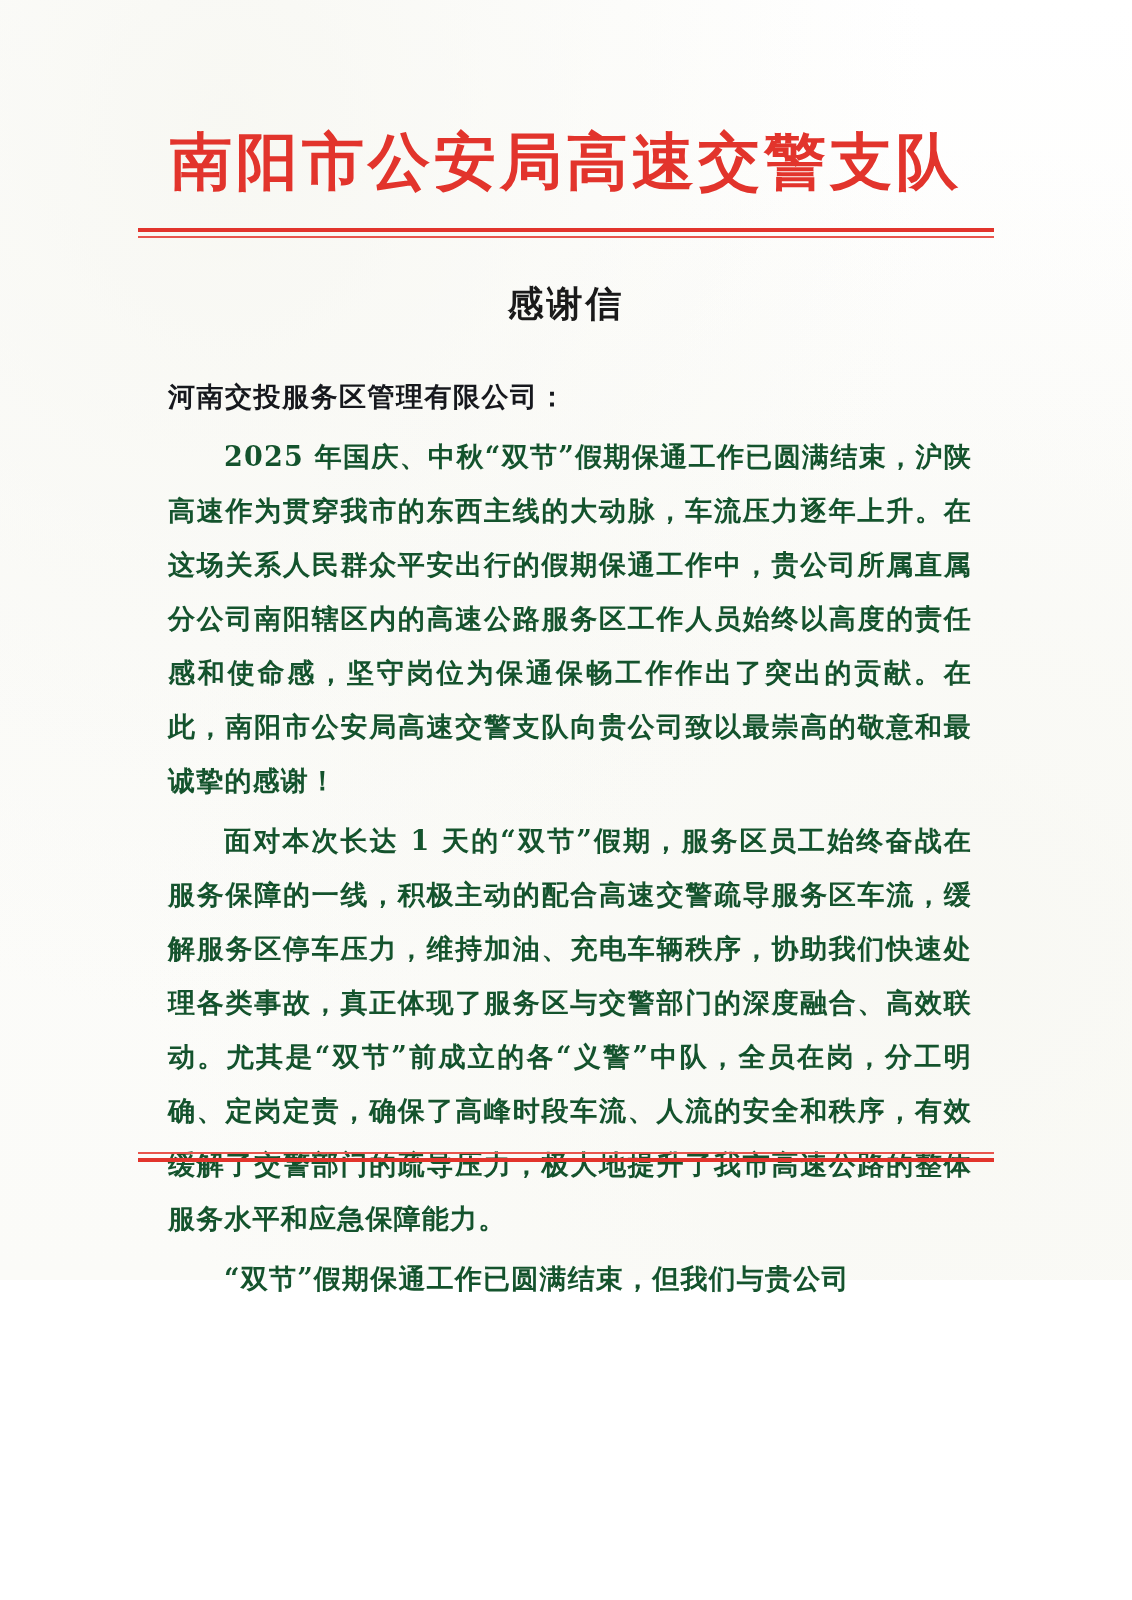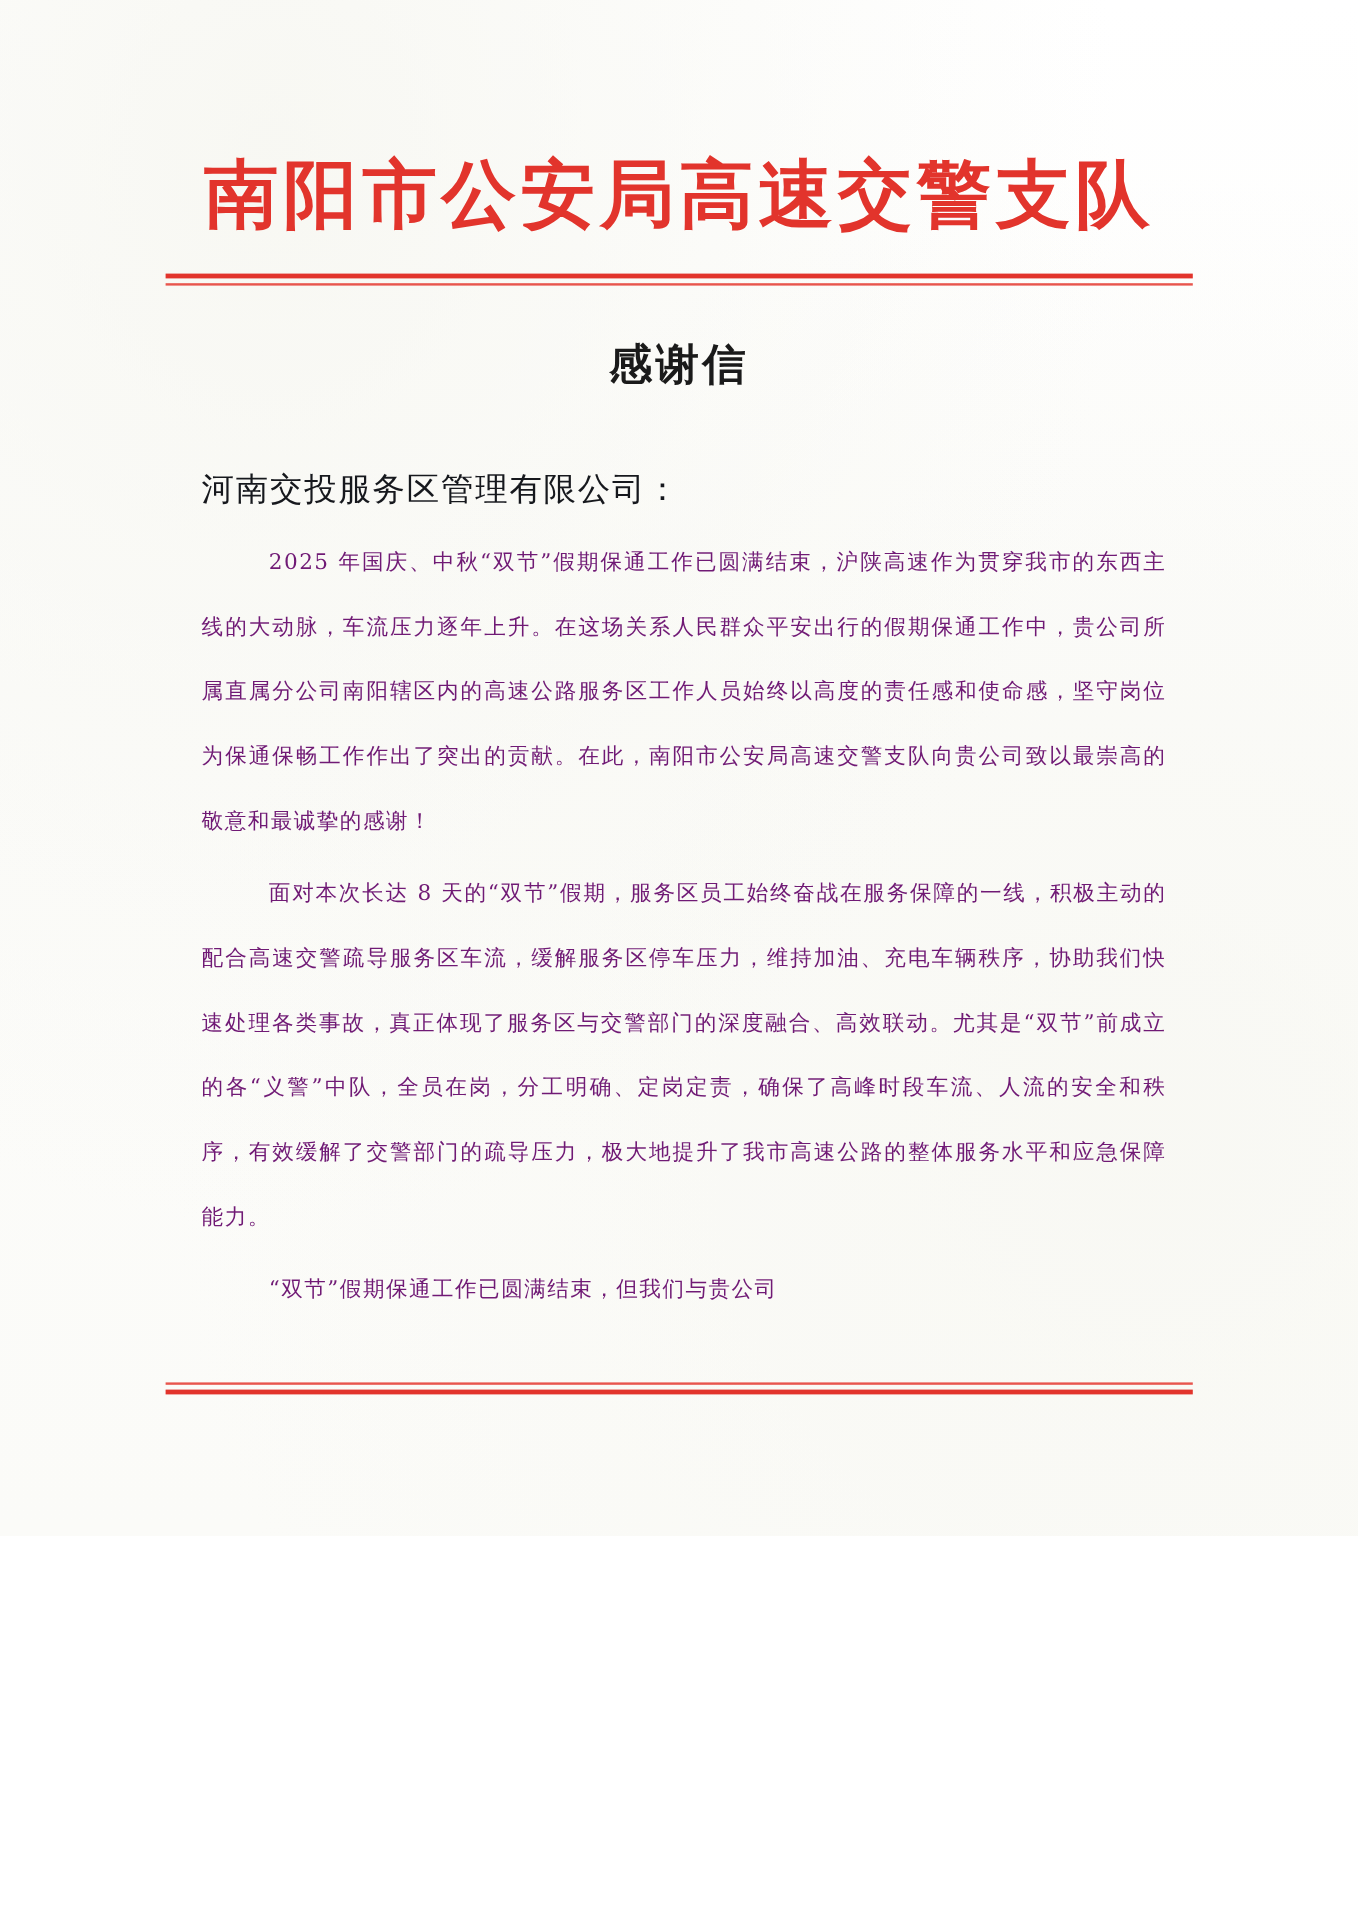--- a/index.html
+++ b/index.html
@@ -68,36 +68,37 @@
     width: 1132px;
     text-align: center;
     font-family: "DejaVu Serif", "Liberation Serif", serif;
     font-weight: 700;
     font-size: 36px;
     letter-spacing: 3px;
     color: #1a1a1a;
   }
   .body-block {
     position: absolute;
-    top: 388px;
+    top: 376px;
     left: 168px;
     width: 804px;
+    font-weight: bold;
   }
   .salutation {
     font-family: "DejaVu Serif", "Liberation Serif", serif;
     font-size: 27px;
     color: #16181d;
     letter-spacing: 1.5px;
     line-height: 1.55;
     margin-bottom: 12px;
   }
   .para {
     font-family: "DejaVu Serif", "Liberation Serif", serif;
-    font-size: 18px;
-    color: #701a75;
+    font-size: 27px;
+    color: #14532d;
     letter-spacing: 1.2px;
     line-height: 54px;
     text-align: justify;
     text-justify: inter-character;
     text-indent: 56px;
     margin: 0 0 6px 0;
   }
   .footer-rule-group {
     position: absolute;
     left: 138px;
@@ -127,21 +128,21 @@
   <div class="rule-group">
     <div class="rule-thick"></div>
     <div class="rule-thin"></div>
   </div>
 
   <div class="doc-title">感谢信</div>
 
   <div class="body-block">
     <div class="salutation">河南交投服务区管理有限公司：</div>
     <p class="para">2025 年国庆、中秋“双节”假期保通工作已圆满结束，沪陕高速作为贯穿我市的东西主线的大动脉，车流压力逐年上升。在这场关系人民群众平安出行的假期保通工作中，贵公司所属直属分公司南阳辖区内的高速公路服务区工作人员始终以高度的责任感和使命感，坚守岗位为保通保畅工作作出了突出的贡献。在此，南阳市公安局高速交警支队向贵公司致以最崇高的敬意和最诚挚的感谢！</p>
-    <p class="para">面对本次长达 8 天的“双节”假期，服务区员工始终奋战在服务保障的一线，积极主动的配合高速交警疏导服务区车流，缓解服务区停车压力，维持加油、充电车辆秩序，协助我们快速处理各类事故，真正体现了服务区与交警部门的深度融合、高效联动。尤其是“双节”前成立的各“义警”中队，全员在岗，分工明确、定岗定责，确保了高峰时段车流、人流的安全和秩序，有效缓解了交警部门的疏导压力，极大地提升了我市高速公路的整体服务水平和应急保障能力。</p>
+    <p class="para">面对本次长达 1 天的“双节”假期，服务区员工始终奋战在服务保障的一线，积极主动的配合高速交警疏导服务区车流，缓解服务区停车压力，维持加油、充电车辆秩序，协助我们快速处理各类事故，真正体现了服务区与交警部门的深度融合、高效联动。尤其是“双节”前成立的各“义警”中队，全员在岗，分工明确、定岗定责，确保了高峰时段车流、人流的安全和秩序，有效缓解了交警部门的疏导压力，极大地提升了我市高速公路的整体服务水平和应急保障能力。</p>
     <p class="para">“双节”假期保通工作已圆满结束，但我们与贵公司</p>
   </div>
 
   <div class="footer-rule-group">
     <div class="footer-rule-thin"></div>
     <div class="footer-rule-thick"></div>
   </div>
 </div>
 
 </body></html>

